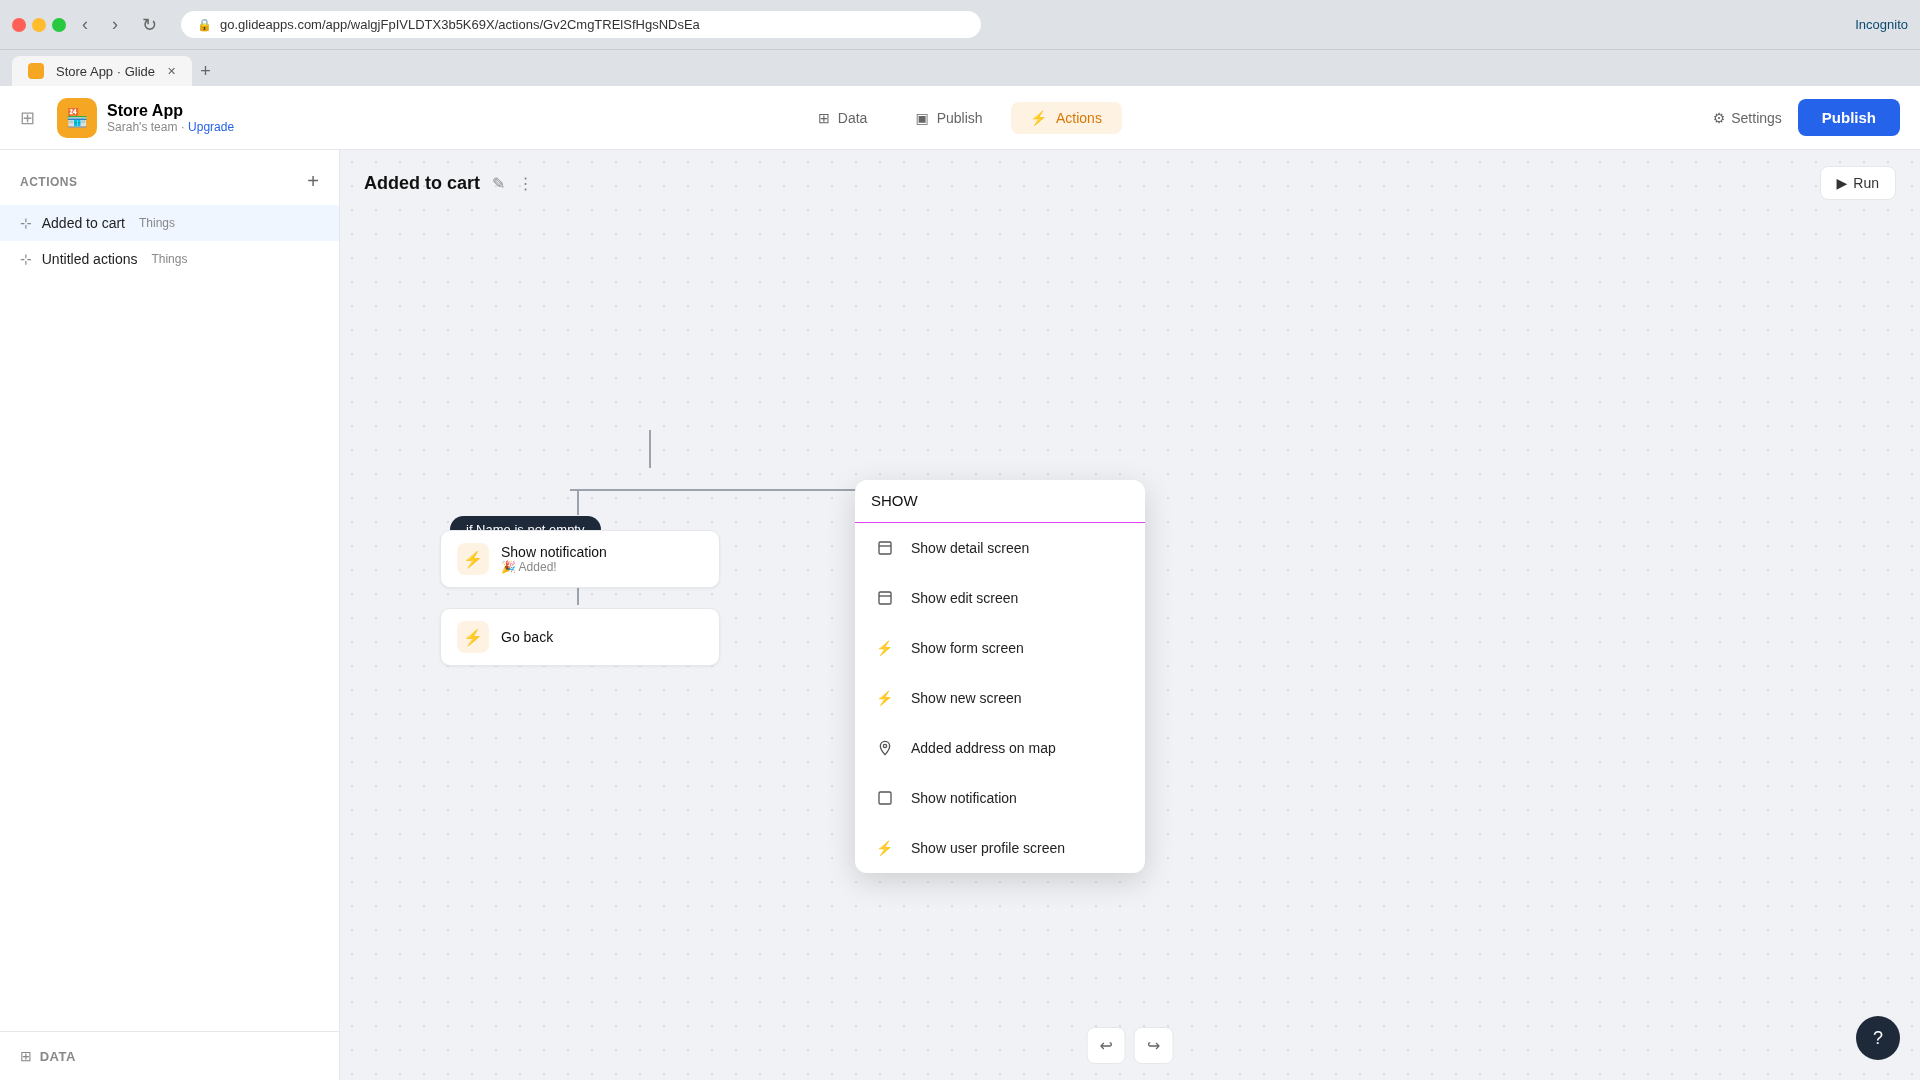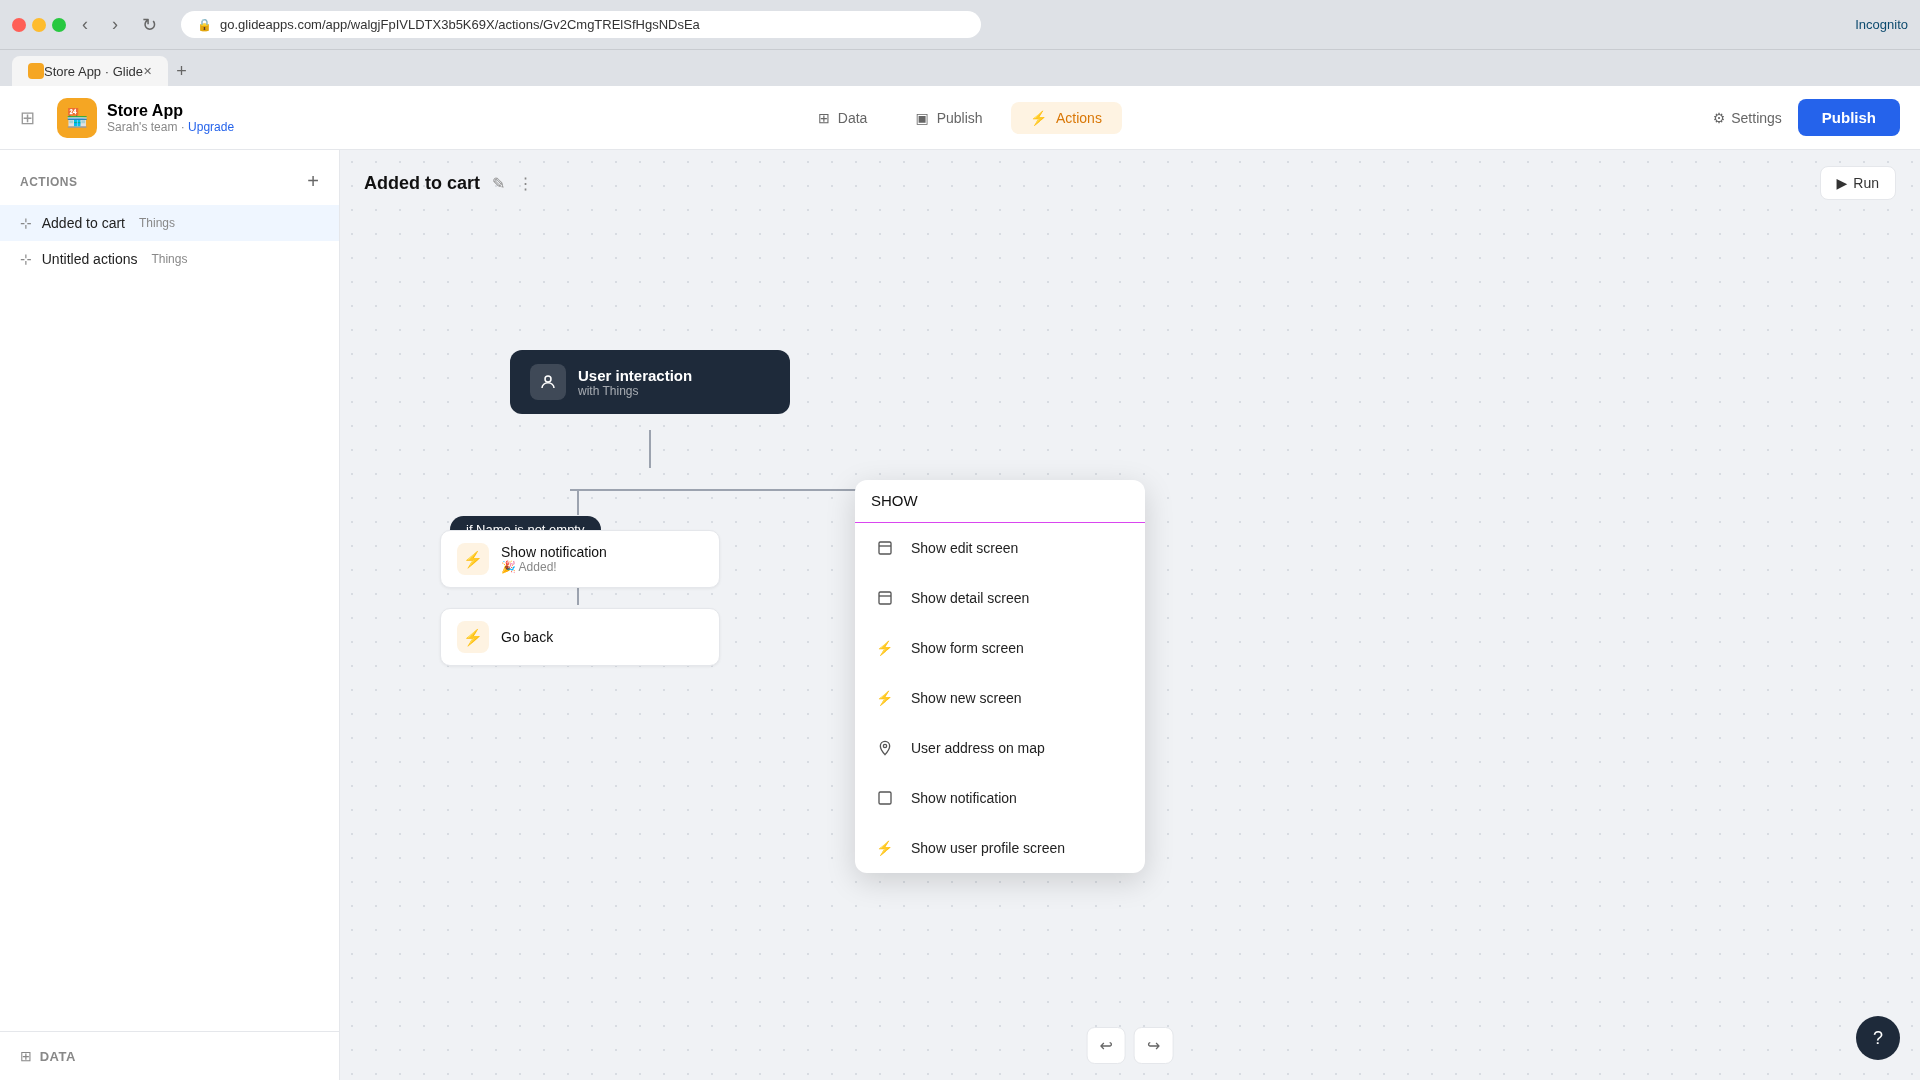--- a/index.html
+++ b/index.html
@@ -42,21 +42,21 @@
       align-items: flex-end;
       padding: 0 12px;
     }
     .tab {
       background: #f5f5f5;
       border-radius: 8px 8px 0 0;
       padding: 8px 16px;
       font-size: 13px;
       display: flex;
       align-items: center;
-      gap: 0;
+      gap: 12px;
       height: 30px;
       color: #333;
     }
     .tab-favicon { width: 16px; height: 16px; background: #f5a623; border-radius: 4px; display: inline-block; }
     .tab-close { color: #666; font-size: 11px; cursor: pointer; }
     .new-tab-btn { background: none; border: none; font-size: 18px; color: #666; cursor: pointer; padding: 4px 8px; }
 
     
     .app-header {
       background: white;
@@ -460,32 +460,20 @@
 
       <line x1="230" y1="340" x2="680" y2="340" stroke="#9ca3af" stroke-width="2"></line>
 
       <line x1="238" y1="340" x2="238" y2="365" stroke="#9ca3af" stroke-width="2"></line>
 
       <line x1="675" y1="340" x2="675" y2="365" stroke="#9ca3af" stroke-width="2"></line>
 
       <line x1="238" y1="435" x2="238" y2="455" stroke="#9ca3af" stroke-width="2"></line>
     </svg>
 
-    <div class="node-user-interaction" style="top:200px;left:170px;">
-      <div class="node-user-interaction-icon">
-        <svg width="18" height="18" viewBox="0 0 24 24" fill="none" stroke="white" stroke-width="2">
-          <circle cx="12" cy="8" r="4"></circle>
-          <path d="M4 20c0-4 3.6-7 8-7s8 3 8 7"></path>
-        </svg>
-      </div>
-      <div>
-        <div class="node-title">User interaction</div>
-        <div class="node-subtitle">with Things</div>
-      </div>
-    </div>
 
     <div style="position:absolute;top:318px;left:110px;margin-top:48px;">
       <div class="branch-label">if Name is not empty</div>
     </div>
 
     <div style="position:absolute;top:330px;left:615px;">
       <div class="branch-label else">else</div>
     </div>
 
     <div class="action-node" style="position:absolute;top:380px;left:100px;">
@@ -499,60 +487,60 @@
     <div class="action-node" style="position:absolute;top:458px;left:100px;">
       <div class="action-node-icon">⚡</div>
       <div>
         <div class="action-node-title">Go back</div>
       </div>
     </div>
 
     <div class="dropdown-container" style="top:330px;left:515px;">
       <div class="dropdown-search">
         <input type="text" value="SHOW" style="">
+      </div>
+
+      <div class="dropdown-item">
+        <div class="dropdown-item-icon">
+          <svg width="16" height="16" viewBox="0 0 24 24" fill="none" stroke="#555" stroke-width="2">
+            <rect x="3" y="3" width="18" height="18" rx="2"></rect>
+            <path d="M3 9h18"></path>
+          </svg>
+        </div>
+        <span>Show detail screen</span>
       </div>
 
       <div class="dropdown-item">
         <div class="dropdown-item-icon">
           <svg width="16" height="16" viewBox="0 0 24 24" fill="none" stroke="#555" stroke-width="2">
             <rect x="3" y="3" width="18" height="18" rx="2"></rect>
             <path d="M3 9h18"></path>
           </svg>
         </div>
         <span>Show edit screen</span>
       </div>
 
       <div class="dropdown-item">
-        <div class="dropdown-item-icon">
-          <svg width="16" height="16" viewBox="0 0 24 24" fill="none" stroke="#555" stroke-width="2">
-            <rect x="3" y="3" width="18" height="18" rx="2"></rect>
-            <path d="M3 9h18"></path>
-          </svg>
-        </div>
-        <span>Show detail screen</span>
-      </div>
-
-      <div class="dropdown-item">
         <div class="dropdown-item-icon">⚡</div>
         <span>Show form screen</span>
       </div>
 
       <div class="dropdown-item">
         <div class="dropdown-item-icon">⚡</div>
         <span>Show new screen</span>
       </div>
 
       <div class="dropdown-item">
         <div class="dropdown-item-icon">
           <svg width="16" height="16" viewBox="0 0 24 24" fill="none" stroke="#555" stroke-width="2">
             <path d="M12 2C8.13 2 5 5.13 5 9c0 5.25 7 13 7 13s7-7.75 7-13c0-3.87-3.13-7-7-7z"></path>
             <circle cx="12" cy="9" r="2.5"></circle>
           </svg>
         </div>
-        <span>User address on map</span>
+        <span>Added address on map</span>
       </div>
 
       <div class="dropdown-item">
         <div class="dropdown-item-icon">
           <svg width="16" height="16" viewBox="0 0 24 24" fill="none" stroke="#555" stroke-width="2">
             <rect x="3" y="3" width="18" height="18" rx="2"></rect>
           </svg>
         </div>
         <span>Show notification</span>
       </div>

